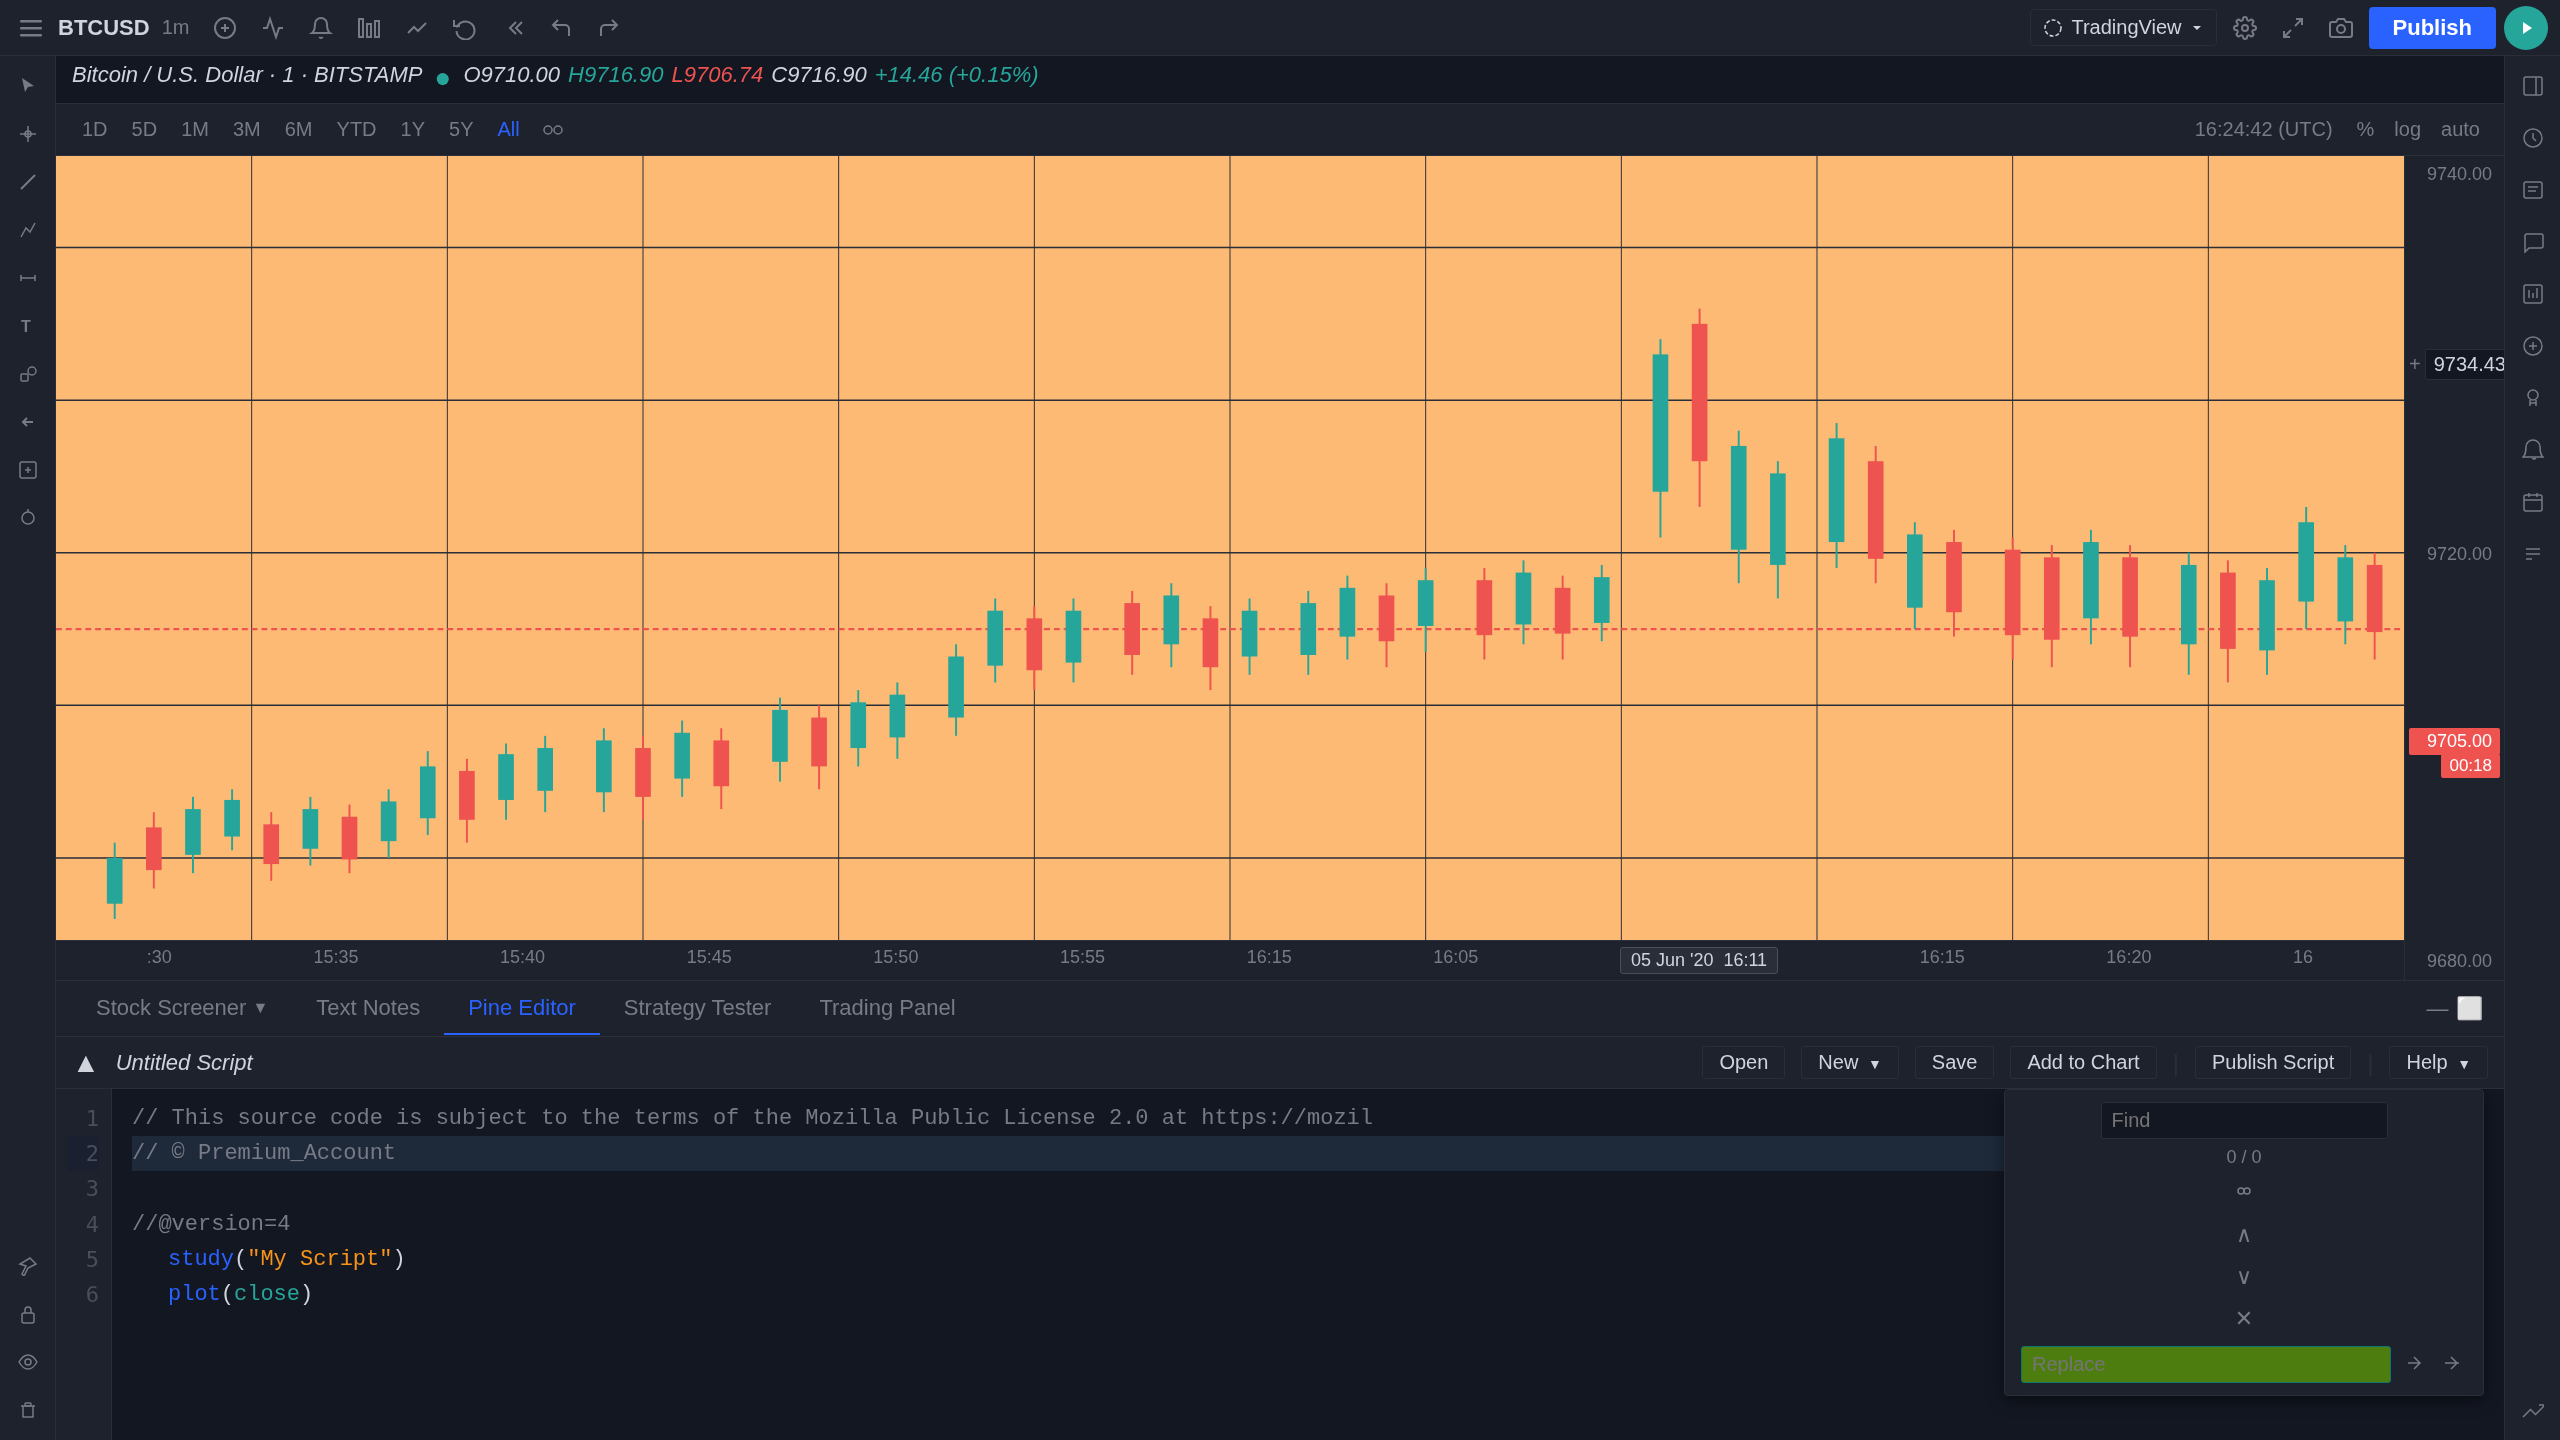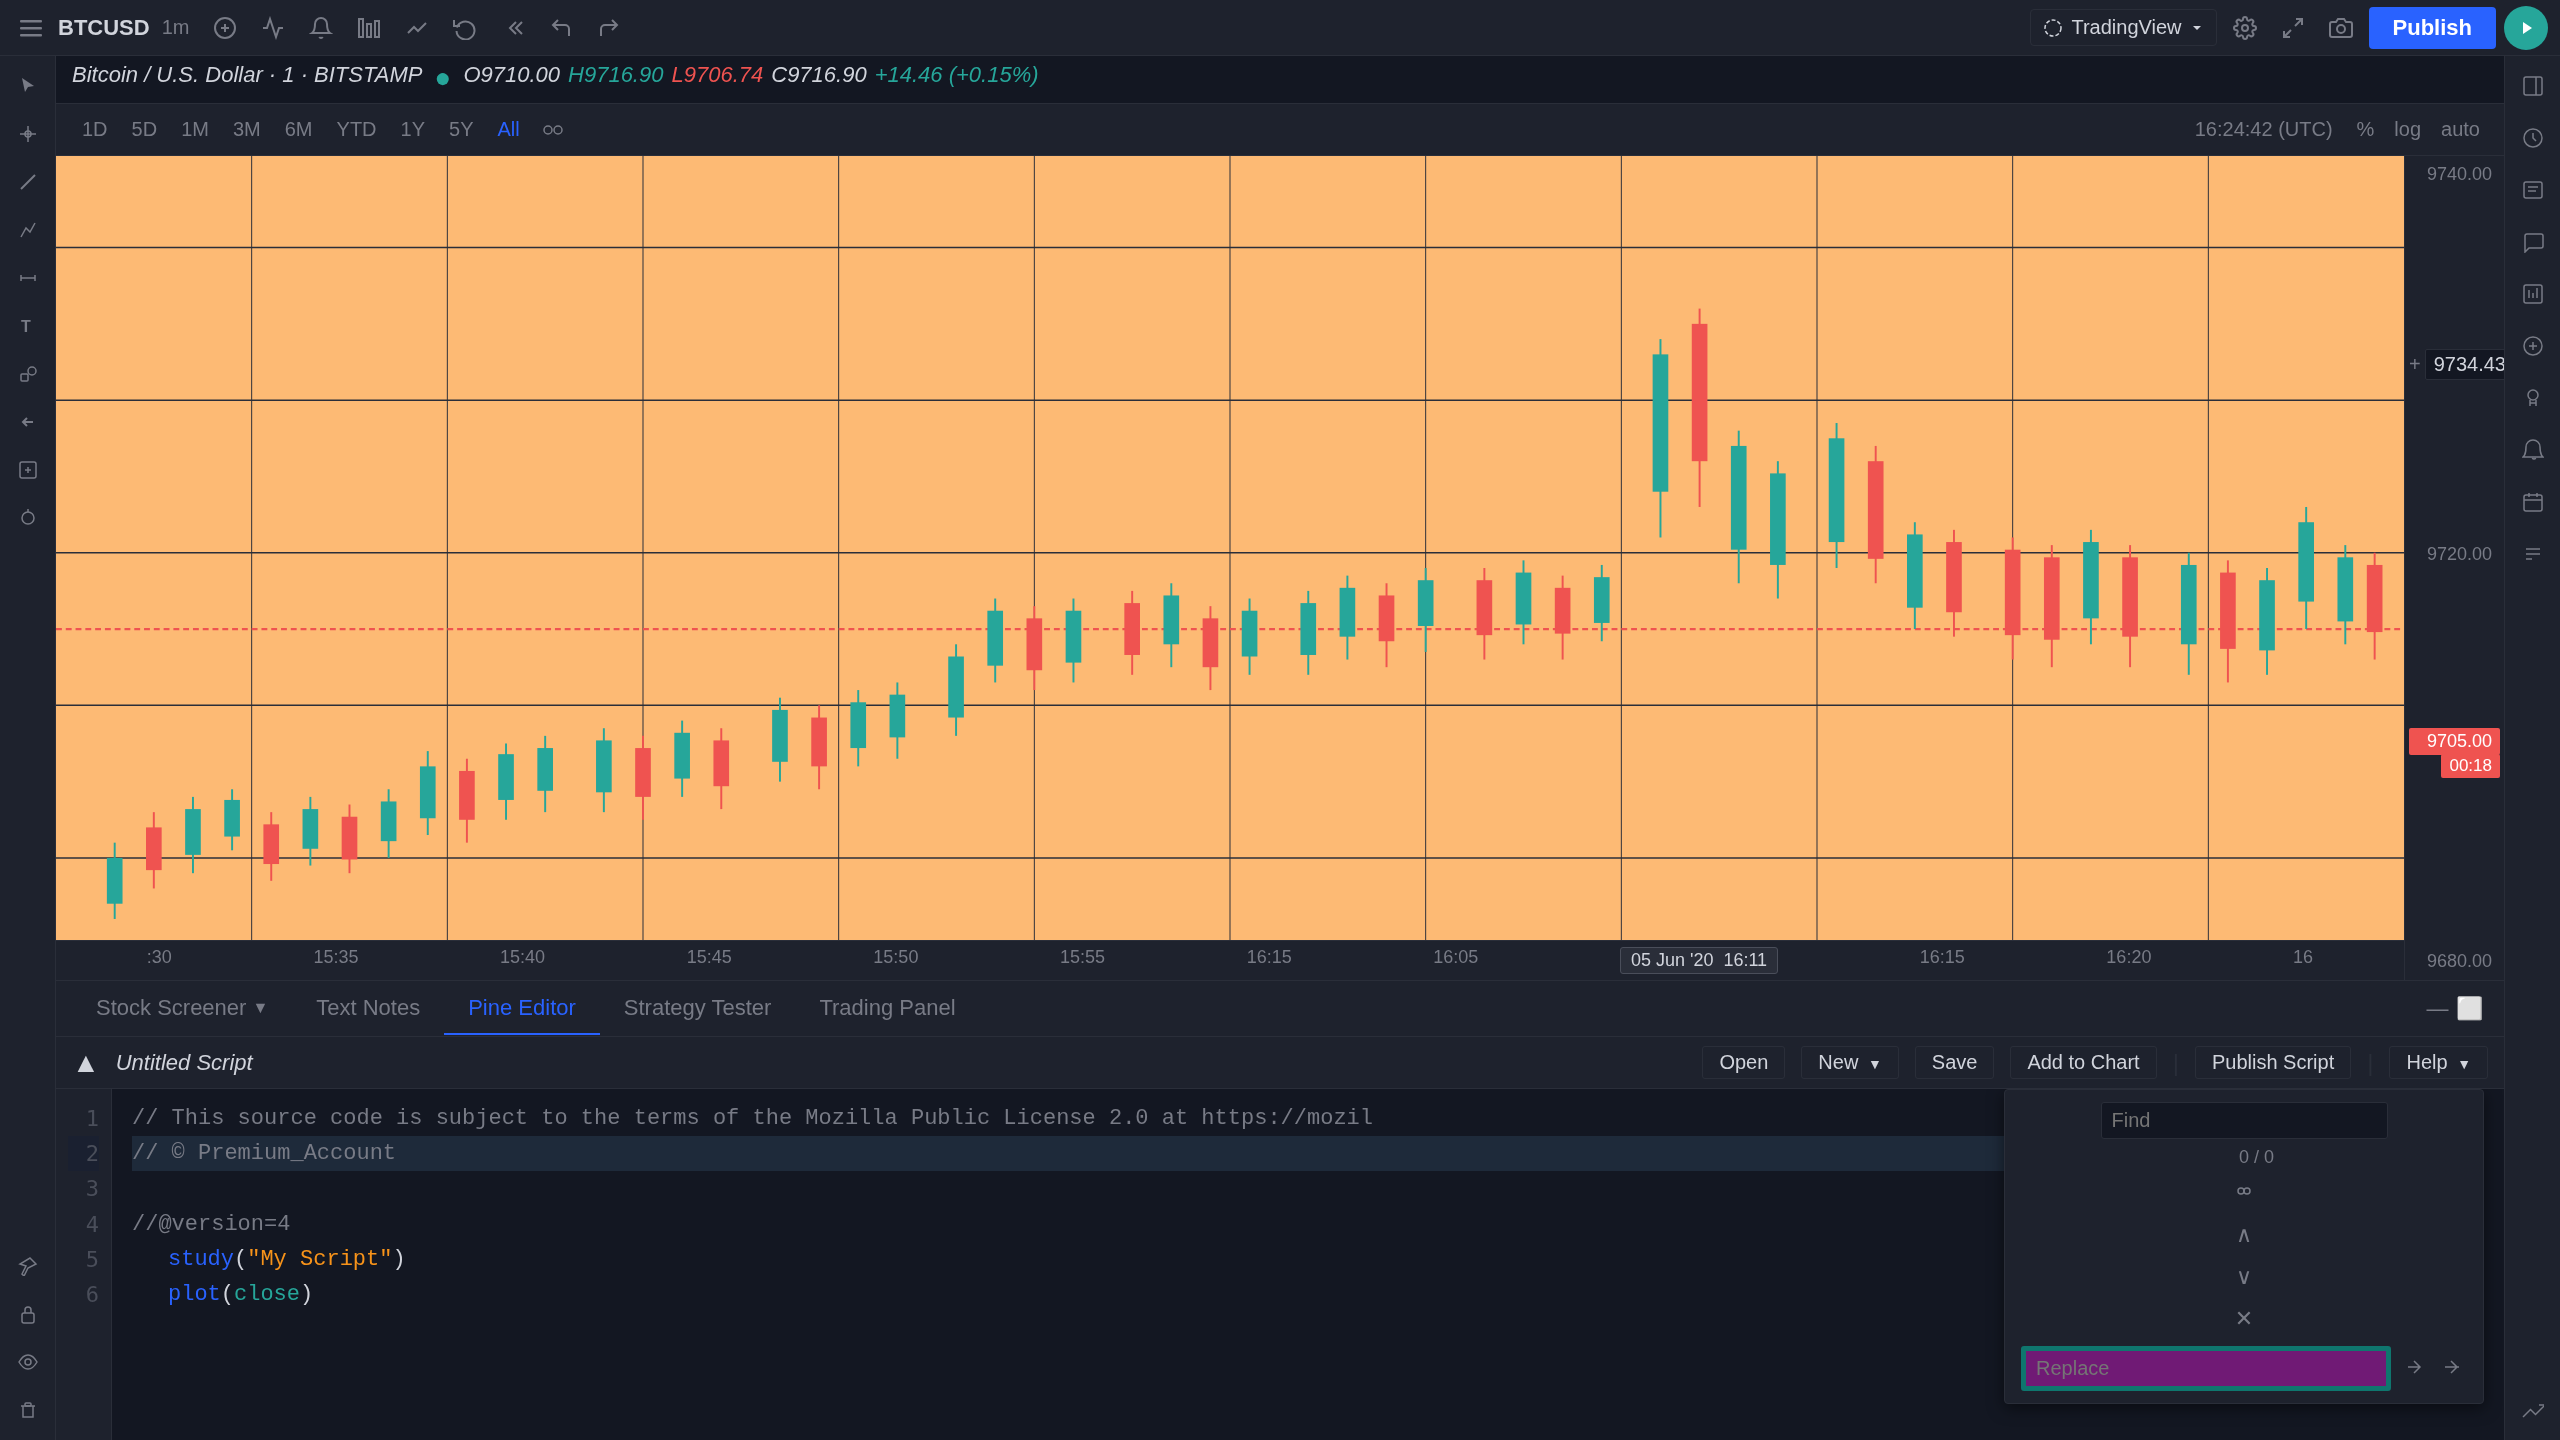--- a/index.html
+++ b/index.html
@@ -172,28 +172,28 @@
     .find-replace {
       position: absolute; right: 20px; top: 0; background: #1e222d;
       border: 1px solid #2a2e39; border-radius: 4px; padding: 12px 16px;
       width: 480px; z-index: 100; box-shadow: 0 4px 16px rgba(0,0,0,0.5);
     }
     .find-row { display: flex; align-items: center; gap: 8px; margin-bottom: 10px; flex-direction: column; }
     .find-input {
       flex: 1; background: #131722; border: 1px solid #2a2e39; color: #d1d4dc;
       padding: 6px 10px; border-radius: 3px; font-size: 20px; outline: none;
     }
-    .find-count { color: #787b86; font-size: 18px; min-width: 60px; text-align: right; }
+    .find-count { color: #787b86; font-size: 18px; min-width: 60px; text-align: center; }
     .find-icon-btn {
       background: none; border: none; color: #787b86; cursor: pointer;
       font-size: 22px; padding: 4px 6px; border-radius: 3px;
     }
     .replace-row { display: flex; align-items: center; gap: 8px; }
     .replace-input {
-      flex: 1; background: #701a75; border: 5px solid #0f766e; color: #d1d4dc;
+      flex: 1; background: #4d7c0f; border: 1px solid #0f766e; color: #d1d4dc;
       padding: 6px 10px; border-radius: 3px; font-size: 20px; outline: none;
     }
     .panel-ctrl-btn { background: none; border: none; color: #787b86; cursor: pointer; font-size: 22px; padding: 4px; }
 
     
     .chart-settings-btn {
       position: absolute; right: 104px; bottom: 8px;
       background: none; border: none; color: #787b86; cursor: pointer; font-size: 24px;
     }
   </style>

